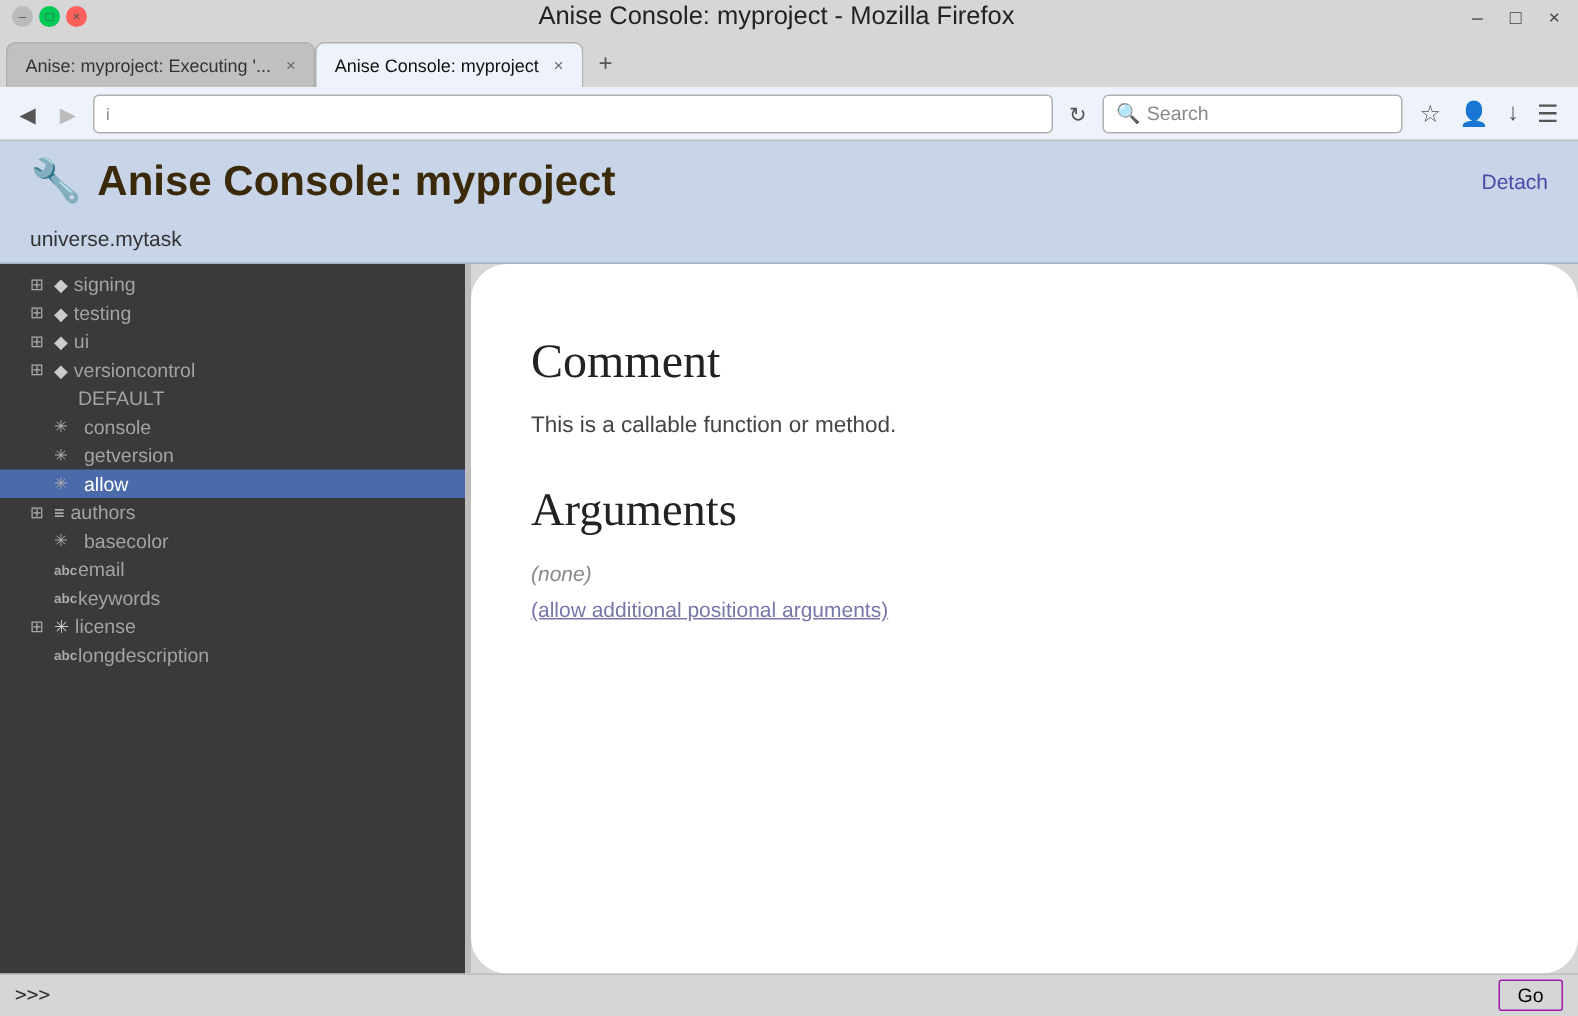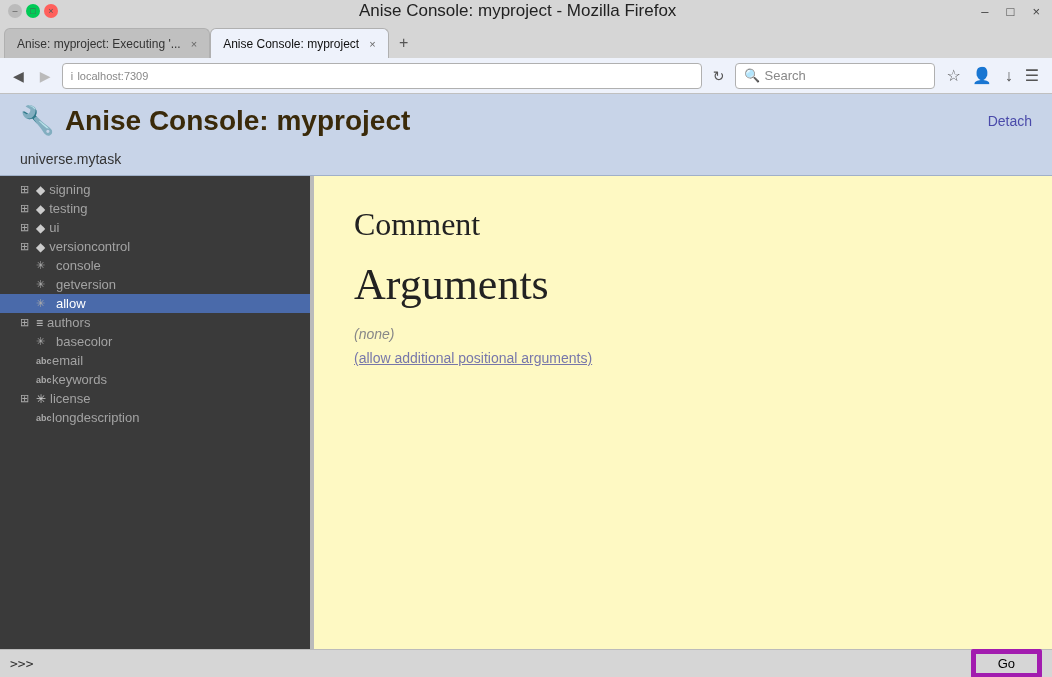--- a/index.html
+++ b/index.html
@@ -164,38 +164,39 @@
     .indent-2 { padding-left: 36px; }
     
     .icon-diamond { color: #aaaacc; }
     .icon-list { color: #ccaaaa; }
     .icon-asterisk { color: #aaccaa; }
     .icon-abc { color: #999; font-size: 9px; font-weight: bold; }
 
     
     .main-panel {
       flex: 1;
-      background: #fef9c3;
-      padding: 30px 40px;
+      background: #ffffff;
+      padding: 46px 40px;
       overflow-y: auto;
+      border-radius: 24px;
     }
     .section-heading {
       font-size: 32px;
       font-weight: normal;
       color: #222;
       margin-bottom: 16px;
       font-family: Georgia, serif;
     }
     .section-subtext {
       font-size: 15px;
       color: #444;
       margin-bottom: 30px;
     }
     .section-heading2 {
-      font-size: 44px;
+      font-size: 31px;
       font-weight: normal;
       color: #222;
       margin-bottom: 16px;
       font-family: Georgia, serif;
     }
     .arg-none {
       font-size: 14px;
       color: #888888;
       margin-bottom: 8px;
       font-style: italic;
@@ -220,22 +221,22 @@
       align-items: center;
       padding: 0 10px;
       border-top: 1px solid #bbb;
       font-size: 13px;
       color: #333;
       justify-content: space-between;
     }
     .statusbar-prompt { font-family: monospace; font-size: 13px; }
     .go-btn {
       background: #d6d6d6;
-      border: 5px solid #a21caf;
-      padding: 2px 22px;
+      border: 1px solid #a21caf;
+      padding: 2px 12px;
       cursor: pointer;
       font-size: 13px;
       border-radius: 2px;
     }
   </style>
 </head>
 <body>
 
 <div class="titlebar">
   <div class="titlebar-controls">
@@ -261,21 +262,20 @@
     <span class="tab-close">×</span>
   </div>
   <button class="tab-new">+</button>
 </div>
 
 <div class="addrbar">
   <button class="nav-btn">◀</button>
   <button class="nav-btn" disabled="">▶</button>
   <div class="url-bar">
     <span>ℹ</span>
-    <span class="url-text">localhost:7309</span>
   </div>
   <button class="reload-btn">↻</button>
   <div class="search-box">
     <span>🔍</span>
     <span>Search</span>
   </div>
   <div class="toolbar-icons">
     <button class="toolbar-icon-btn">☆</button>
     <button class="toolbar-icon-btn">👤</button>
     <button class="toolbar-icon-btn">↓</button>
@@ -318,20 +318,24 @@
         <span class="node-icon icon-diamond">◆</span>
         <span class="node-label">ui</span>
       </div>
 
       <div class="tree-item indent-1">
         <span class="expand-icon">⊞</span>
         <span class="node-icon icon-diamond">◆</span>
         <span class="node-label">versioncontrol</span>
       </div>
 
+      <div class="tree-item indent-2">
+        <span class="expand-icon"></span>
+        <span class="node-label">DEFAULT</span>
+      </div>
 
       <div class="tree-item indent-2">
         <span class="expand-icon">✳</span>
         <span class="node-icon icon-asterisk"></span>
         <span class="node-label">console</span>
       </div>
 
       <div class="tree-item indent-2">
         <span class="expand-icon">✳</span>
         <span class="node-icon icon-asterisk"></span>
@@ -375,20 +379,21 @@
       <div class="tree-item indent-2">
         <span class="expand-icon icon-abc" style="font-size:9px;font-weight:bold;color:#aaa;">abc</span>
         <span class="node-label">longdescription</span>
       </div>
     </div>
 
     <div class="panel-divider"></div>
 
     <div class="main-panel">
       <h2 class="section-heading">Comment</h2>
+      <p class="section-subtext">This is a callable function or method.</p>
       <h2 class="section-heading2">Arguments</h2>
       <p class="arg-none">(none)</p>
       <p class="arg-more">(allow additional positional arguments)</p>
     </div>
   </div>
 </div>
 
 <div class="statusbar">
   <span class="statusbar-prompt">&gt;&gt;&gt;</span>
   <button class="go-btn">Go</button>

